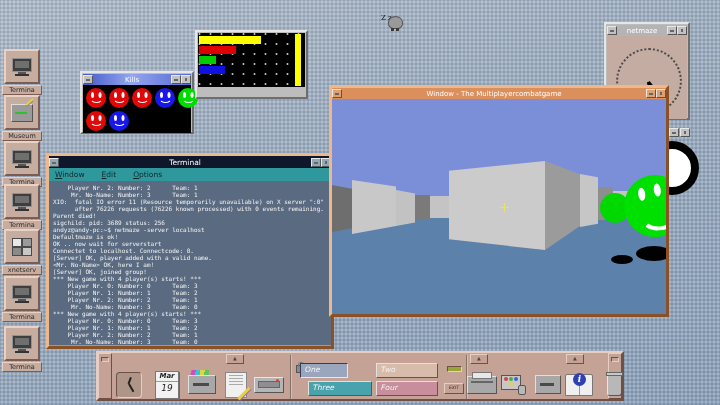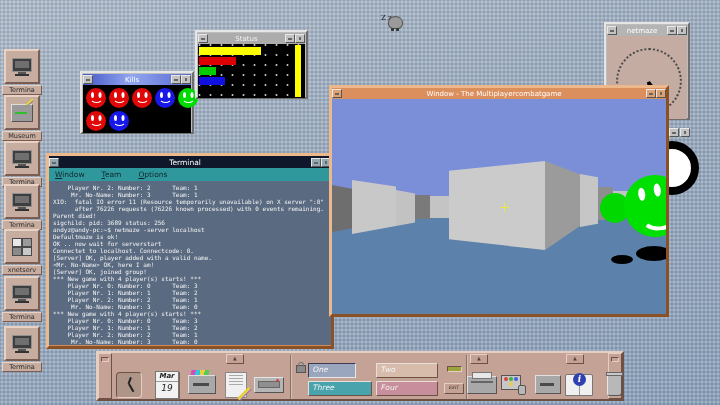--- a/index.html
+++ b/index.html
@@ -258,32 +258,20 @@
       <div class="smiley" style="left: 26px; top: 3px; background: rgb(224, 8, 8);"></div>
       <div class="smiley" style="left: 49px; top: 3px; background: rgb(224, 8, 8);"></div>
       <div class="smiley" style="left: 72px; top: 3px; background: rgb(24, 24, 232);"></div>
       <div class="smiley" style="left: 95px; top: 3px; background: rgb(0, 220, 0);"></div>
       <div class="smiley" style="left: 3px; top: 26px; background: rgb(224, 8, 8);"></div>
       <div class="smiley" style="left: 26px; top: 26px; background: rgb(24, 24, 232);"></div>
     </div>
   </div>
 
   <div class="win grayframe" style="left:195px;top:30px;width:113px;height:69px;z-index:4">
-    <div class="tbar" style="background:#ACACAC;color:#F2F2F2;">
-      <div class="wbtn">
-          <i></i>
-        </div>
-      <div class="ttl">Status</div>
-      <div class="wbtn">
-          <i></i>
-        </div>
-      <div class="wbtn sq">
-          <i></i>
-        </div>
-    </div>
     <div class="status-body">
       <div class="sbar" style="top: 3px; width: 62px; background: rgb(255, 255, 0);"></div>
       <div class="sbar" style="top: 13px; width: 37px; background: rgb(222, 0, 0);"></div>
       <div class="sbar" style="top: 23px; width: 17px; background: rgb(0, 204, 0);"></div>
       <div class="sbar" style="top: 33px; width: 26px; background: rgb(16, 16, 224);"></div>
       <div class="svert" style="right: 4px; background: rgb(255, 255, 0);"></div>
     </div>
   </div>
 
   <div class="win salmonframe" style="left:46px;top:153px;width:288px;height:196px;z-index:5">
@@ -294,21 +282,21 @@
       <div class="ttl" style="flex:1;text-align:center">Terminal</div>
       <div class="wbtn" style="background:#93A8B2">
           <i></i>
         </div>
       <div class="wbtn sq" style="background:#93A8B2">
           <i></i>
         </div>
     </div>
     <div class="term-menu">
       <span class="tmenu-item">Window</span>
-      <span class="tmenu-item">Team</span>
+      <span class="tmenu-item">Edit</span>
       <span class="tmenu-item">Options</span>
     </div>
     <div class="term-body">
       <div>    Player Nr. 2: Number: 2      Team: 1</div>
       <div>     Mr. No-Name: Number: 3      Team: 1</div>
       <div>XIO:  fatal IO error 11 (Resource temporarily unavailable) on X server ":0"</div>
       <div>      after 76226 requests (76226 known processed) with 0 events remaining.</div>
       <div>Parent died!</div>
       <div>sigchild: pid: 3689 status: 256</div>
       <div>andyz@andy-pc:~$ netmaze -server localhost</div>
@@ -407,21 +395,21 @@
           <i></i>
           <i></i>
         </div>
     </div>
     <div class="pbtn" style="left:155px">
       <div class="ptray"></div>
     </div>
 
     <div class="wsarea">
       <div class="lock" style="left:4px;top:10px"></div>
-      <div class="wsbtn" style="left: 16px; top: 8px; width: 48px; background: rgb(154, 166, 189);">One</div>
+      <div class="wsbtn" style="left: 8px; top: 8px; width: 48px; background: rgb(154, 166, 189);">One</div>
       <div class="wsbtn inactive" style="left: 84px; top: 8px; width: 62px; background: rgb(216, 188, 171);">Two</div>
       <div class="wsbtn inactive" style="left: 16px; top: 26px; width: 64px; background: rgb(73, 163, 173);">Three</div>
       <div class="wsbtn inactive" style="left: 84px; top: 26px; width: 62px; background: rgb(201, 142, 155);">Four</div>
       <div class="led" style="right:4px;top:11px"></div>
       <div class="exitbtn" style="right:2px;top:28px">EXIT</div>
     </div>
 
     <div class="pbtn" style="left:368px">
       <div class="pprint"></div>
     </div>

